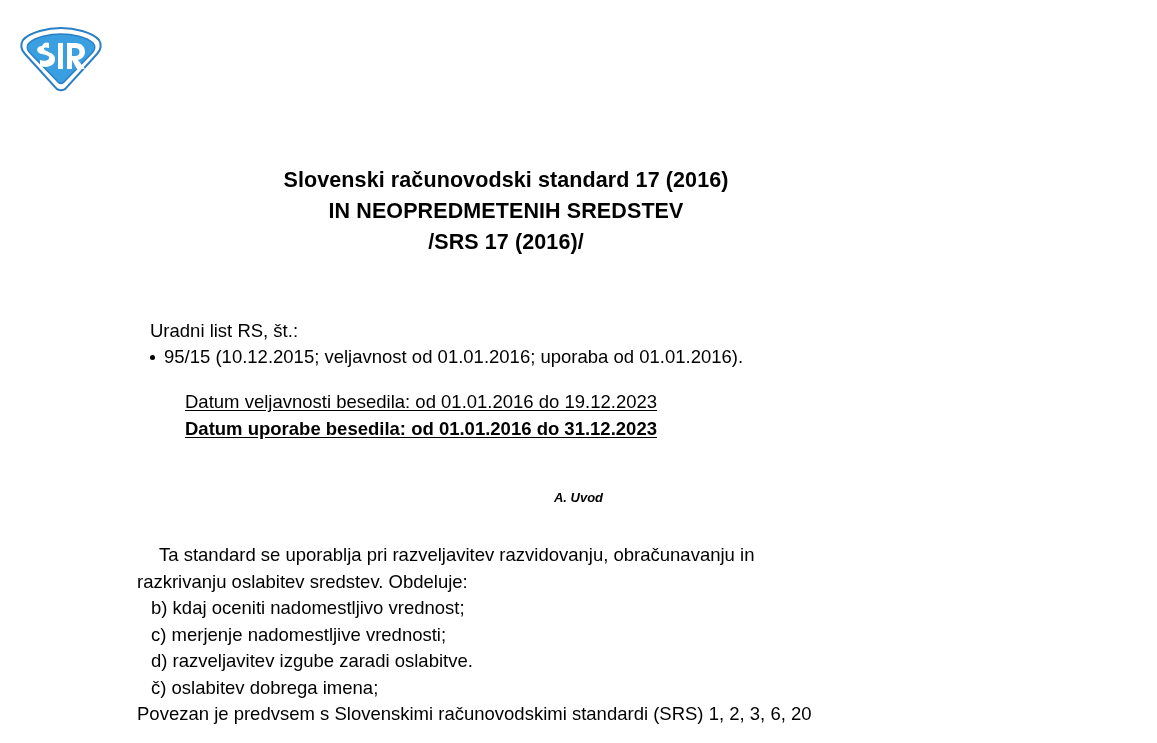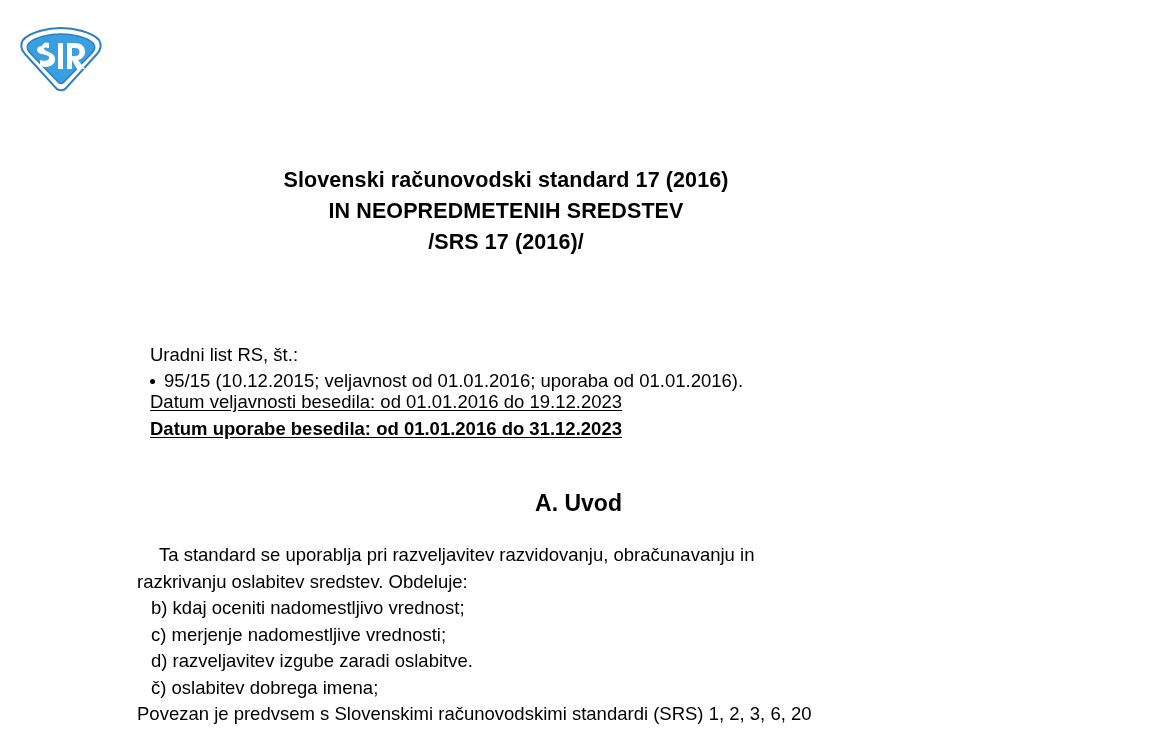--- a/index.html
+++ b/index.html
@@ -49,21 +49,20 @@
   }
 
   
   .ref-block {
     position: absolute;
     left: 150px;
     top: 318px;
     width: 900px;
     font-size: 18.5px;
     line-height: 26px;
-    margin-top: 24px;
   }
   .ref-line {
     display: block;
   }
   .ref-bullet-line {
     display: block;
     position: relative;
     padding-left: 14px;
   }
   .ref-bullet-line .dot {
@@ -88,31 +87,33 @@
   .date-line {
     display: inline-block;
     text-decoration: underline;
     text-underline-offset: 2px;
   }
   .date-line.bold {
     font-weight: bold;
   }
   .dates-block .row {
     display: block;
+    margin-left: 35px;
   }
 
   
   .section-heading {
     position: absolute;
     left: 0;
     top: 490px;
     width: 1157px;
     text-align: center;
-    font-size: 23px;
+    font-size: 13px;
     font-weight: bold;
+    font-style: italic;
   }
 
   
   .body-block {
     position: absolute;
     left: 137px;
     top: 542px;
     width: 882px;
     font-size: 18.5px;
     line-height: 26.5px;

